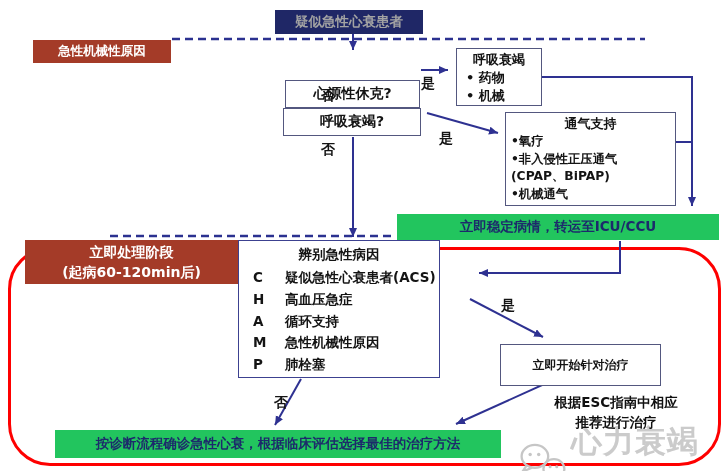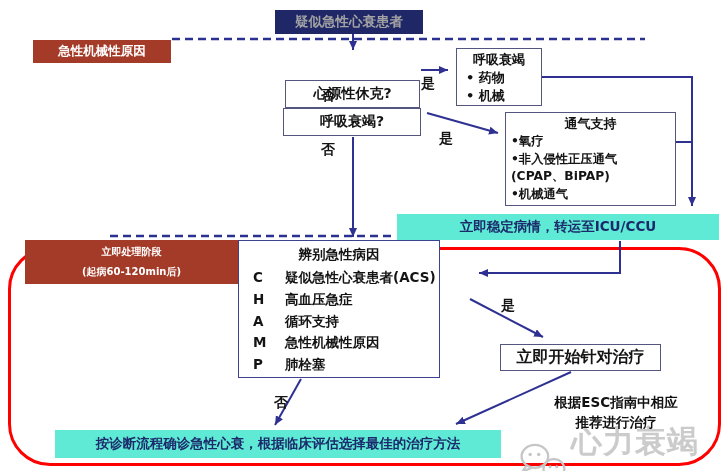--- a/index.html
+++ b/index.html
@@ -3,21 +3,21 @@
 <meta charset="utf-8">
 <style>
   html,body{margin:0;padding:0;background:#fff;}
   #canvas{position:relative;width:723px;height:471px;background:#fff;overflow:hidden;
           font-family:"DejaVu Sans","Liberation Sans",sans-serif;color:#111;}
   .box{position:absolute;box-sizing:border-box;background:#fff;border:1px solid #53577f;
        display:flex;align-items:center;justify-content:center;text-align:center;
        font-size:14px;font-weight:600;color:#141414;z-index:3;}
   .fillnavy{background:#1f2766;border:none;color:#a3a3a3;}
   .fillbrick{background:#a43b28;border:none;color:#fff;}
-  .fillteal{background:#5eead4;border:none;color:#1c2a6b;}
+  .fillteal{background:#22c55e;border:none;color:#1c2a6b;}
   .listbox{display:block;text-align:left;}
   .listbox .ttl{text-align:center;display:block;}
   .lbl{position:absolute;font-size:14px;font-weight:600;color:#141414;z-index:4;}
   #svg-connectors{position:absolute;left:0;top:0;z-index:2;}
   #red-rect{position:absolute;left:8px;top:247px;width:707px;height:213px;
             border:3px solid #fe0000;border-radius:42px;z-index:1;}
   #champ{left:238px;top:240px;width:202px;height:138px;border:1.5px solid #3c4190;
          display:block;text-align:left;}
   #champ .ttl{display:block;text-align:center;margin-top:5px;font-size:13.5px;}
   #champ .rows{margin-top:3px;}
@@ -104,21 +104,21 @@
     <span class="ttl" style="font-size:13px;">通气支持</span>
     <span style="display:block;">•氧疗</span>
     <span style="display:block;">•非入侵性正压通气(CPAP、BiPAP)</span>
     <span style="display:block;">•机械通气</span>
   </div>
 
   <div class="box fillteal" style="left:397px;top:214px;width:322px;height:26px;font-size:13.5px;">
     <span>立即稳定病情，转运至ICU/CCU</span>
   </div>
 
-  <div class="box fillbrick" style="left:25px;top:240px;width:213px;height:44px;font-size:10px;display:block;line-height:20px;padding-top:2px;z-index:3;">
+  <div class="box fillbrick" style="left:25px;top:240px;width:213px;height:44px;font-size:14px;display:block;line-height:20px;padding-top:2px;z-index:3;">
     <span style="display:block;">立即处理阶段</span>
     <span style="display:block;">(起病60-120min后)</span>
   </div>
 
   <div class="box" id="champ">
     <span class="ttl">辨别急性病因</span>
     <div class="rows">
       <div class="row">
         <span class="letter">C</span>
         <span>疑似急性心衰患者(ACS)</span>
@@ -135,21 +135,21 @@
         <span class="letter">M</span>
         <span>急性机械性原因</span>
       </div>
       <div class="row">
         <span class="letter">P</span>
         <span>肺栓塞</span>
       </div>
     </div>
   </div>
 
-  <div class="box" style="left:500px;top:344px;width:161px;height:27px;font-size:16px;">
+  <div class="box" style="left:500px;top:344px;width:161px;height:42px;font-size:12px;">
     <span>立即开始针对治疗</span>
   </div>
 
   <div id="esc-note">
     <span style="display:block;">根据ESC指南中相应</span>
     <span style="display:block;">推荐进行治疗</span>
   </div>
 
   <div class="box fillteal" style="left:55px;top:430px;width:446px;height:28px;font-size:13.5px;">
     <span>按诊断流程确诊急性心衰，根据临床评估选择最佳的治疗方法</span>

